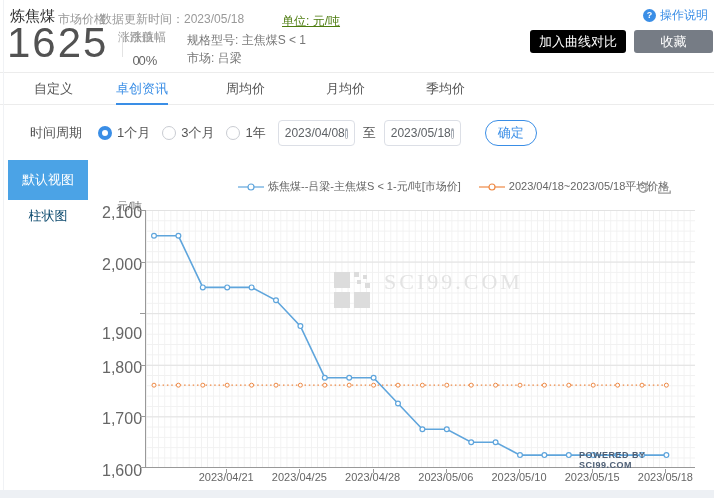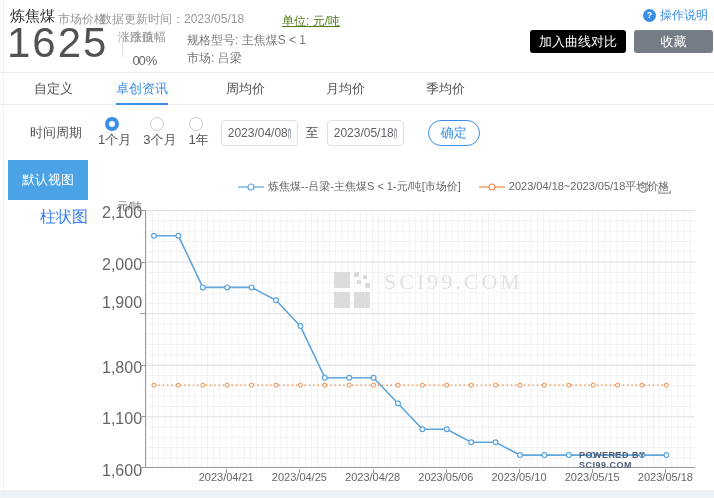--- a/index.html
+++ b/index.html
@@ -35,38 +35,38 @@
 
   
   .tabbar { position:absolute; left:0; right:0; top:72px; height:33px;
             border-top:1px solid #ececec; border-bottom:1px solid #ececec; background:#fff; }
   .tab { position:absolute; top:0; height:32px; line-height:32px; font-size:13px; color:#555; cursor:pointer; }
   .tab.active { color:#3a8ee6; border-bottom:2px solid #3a8ee6; }
 
   
   .filters { position:absolute; left:30px; top:117px; height:32px; display:flex; align-items:center; }
   .f-lbl { font-size:13px; color:#555; margin-right:16px; }
-  .radio-item { display:flex; align-items:center; margin-right:12px; font-size:13px; color:#555; cursor:pointer;flex-direction:column; }
+  .radio-item { display:flex; align-items:center; margin-right:12px; font-size:13px; color:#555; cursor:pointer; }
   .radio { width:14px; height:14px; border-radius:50%; border:1px solid #c9ccd2; background:#fff; margin-right:5px; }
   .radio.sel { border:4px solid #3a8ee6; }
   .datebox { display:flex; align-items:center; justify-content:space-between; width:77px; height:26px;
              border:1px solid #dcdfe6; border-radius:4px; padding:0 6px; font-size:12px; color:#5e6266;
              margin-right:8px; cursor:pointer; background:#fff; }
   .cal { width:11px; height:11px; border:1px solid #a7adb5; border-radius:2px;
          background:linear-gradient(#a7adb5 0 2px, transparent 2px); }
   .to-lbl { font-size:13px; color:#555; margin-right:8px; }
   .confirm { margin-left:16px; width:52px; height:26px; border:1px solid #3a8ee6; border-radius:13px;
              background:#fff; color:#3a8ee6; font-size:13px; cursor:pointer; font-family:inherit; }
 
   
   .side-btn { position:absolute; left:8px; top:160px; width:80px; height:40px; background:#4ba3e6;
               color:#fff; font-size:13px; display:flex; align-items:center; justify-content:center;
               cursor:pointer; }
-  .side-item { position:absolute; left:8px; top:207px; width:80px; text-align:right; font-size:16px;
-               color:#3b82f6; cursor:pointer; }
+  .side-item { position:absolute; left:8px; top:207px; width:80px; text-align:center; font-size:13px;
+               color:#0c4a6e; cursor:pointer; }
 
   
   .legend { position:absolute; left:238px; top:179px; display:flex; gap:18px; }
   .legend-item { display:flex; align-items:center; gap:4px; font-size:11px; color:#666; cursor:pointer; }
   .tool-ico { position:absolute; top:180px; cursor:pointer; }
   .tool-ico.refresh { left:636px; }
   .tool-ico.download { left:657px; }
   .unit-lbl { position:absolute; left:117px; top:199px; font-size:11px; color:#666; }
 
   
@@ -266,25 +266,25 @@
         <circle cx="496" cy="245.1" r="2.4" fill="#fff" stroke="#5fa5dc" stroke-width="1.2"></circle>
         <circle cx="520.4" cy="245.1" r="2.4" fill="#fff" stroke="#5fa5dc" stroke-width="1.2"></circle>
       </svg>
     <div class="powered">POWERED BY SCI99.COM</div>
   </div>
 
   <div class="edge-left"></div>
   <div class="bottom-strip"></div>
 <div class="y-label" style="top: 462px;">1,600</div>
     <div class="y-tick" style="top: 467px;"></div>
-    <div class="y-label" style="top: 410.4px;">1,100</div>
+    <div class="y-label" style="top: 410.4px;">1,700</div>
     <div class="y-tick" style="top: 416.4px;"></div>
     <div class="y-label" style="top: 358.8px;">1,800</div>
     <div class="y-tick" style="top: 364.8px;"></div>
-    <div class="y-label" style="top: 294px; text-align: right;">1,900</div>
+    <div class="y-label" style="top: 325px; text-align: right;">1,900</div>
     <div class="y-tick" style="top: 313.2px;"></div>
     <div class="y-label" style="top: 255.6px;">2,000</div>
     <div class="y-tick" style="top: 261.6px;"></div>
     <div class="y-label" style="top: 204px;">2,100</div>
     <div class="y-tick" style="top: 210px;"></div>
     <div class="x-label" style="left: 191.2px;">2023/04/21</div>
     <div class="x-tick" style="left: 226.2px;"></div>
     <div class="x-label" style="left: 264.4px;">2023/04/25</div>
     <div class="x-tick" style="left: 299.4px;"></div>
     <div class="x-label" style="left: 337.6px;">2023/04/28</div>

